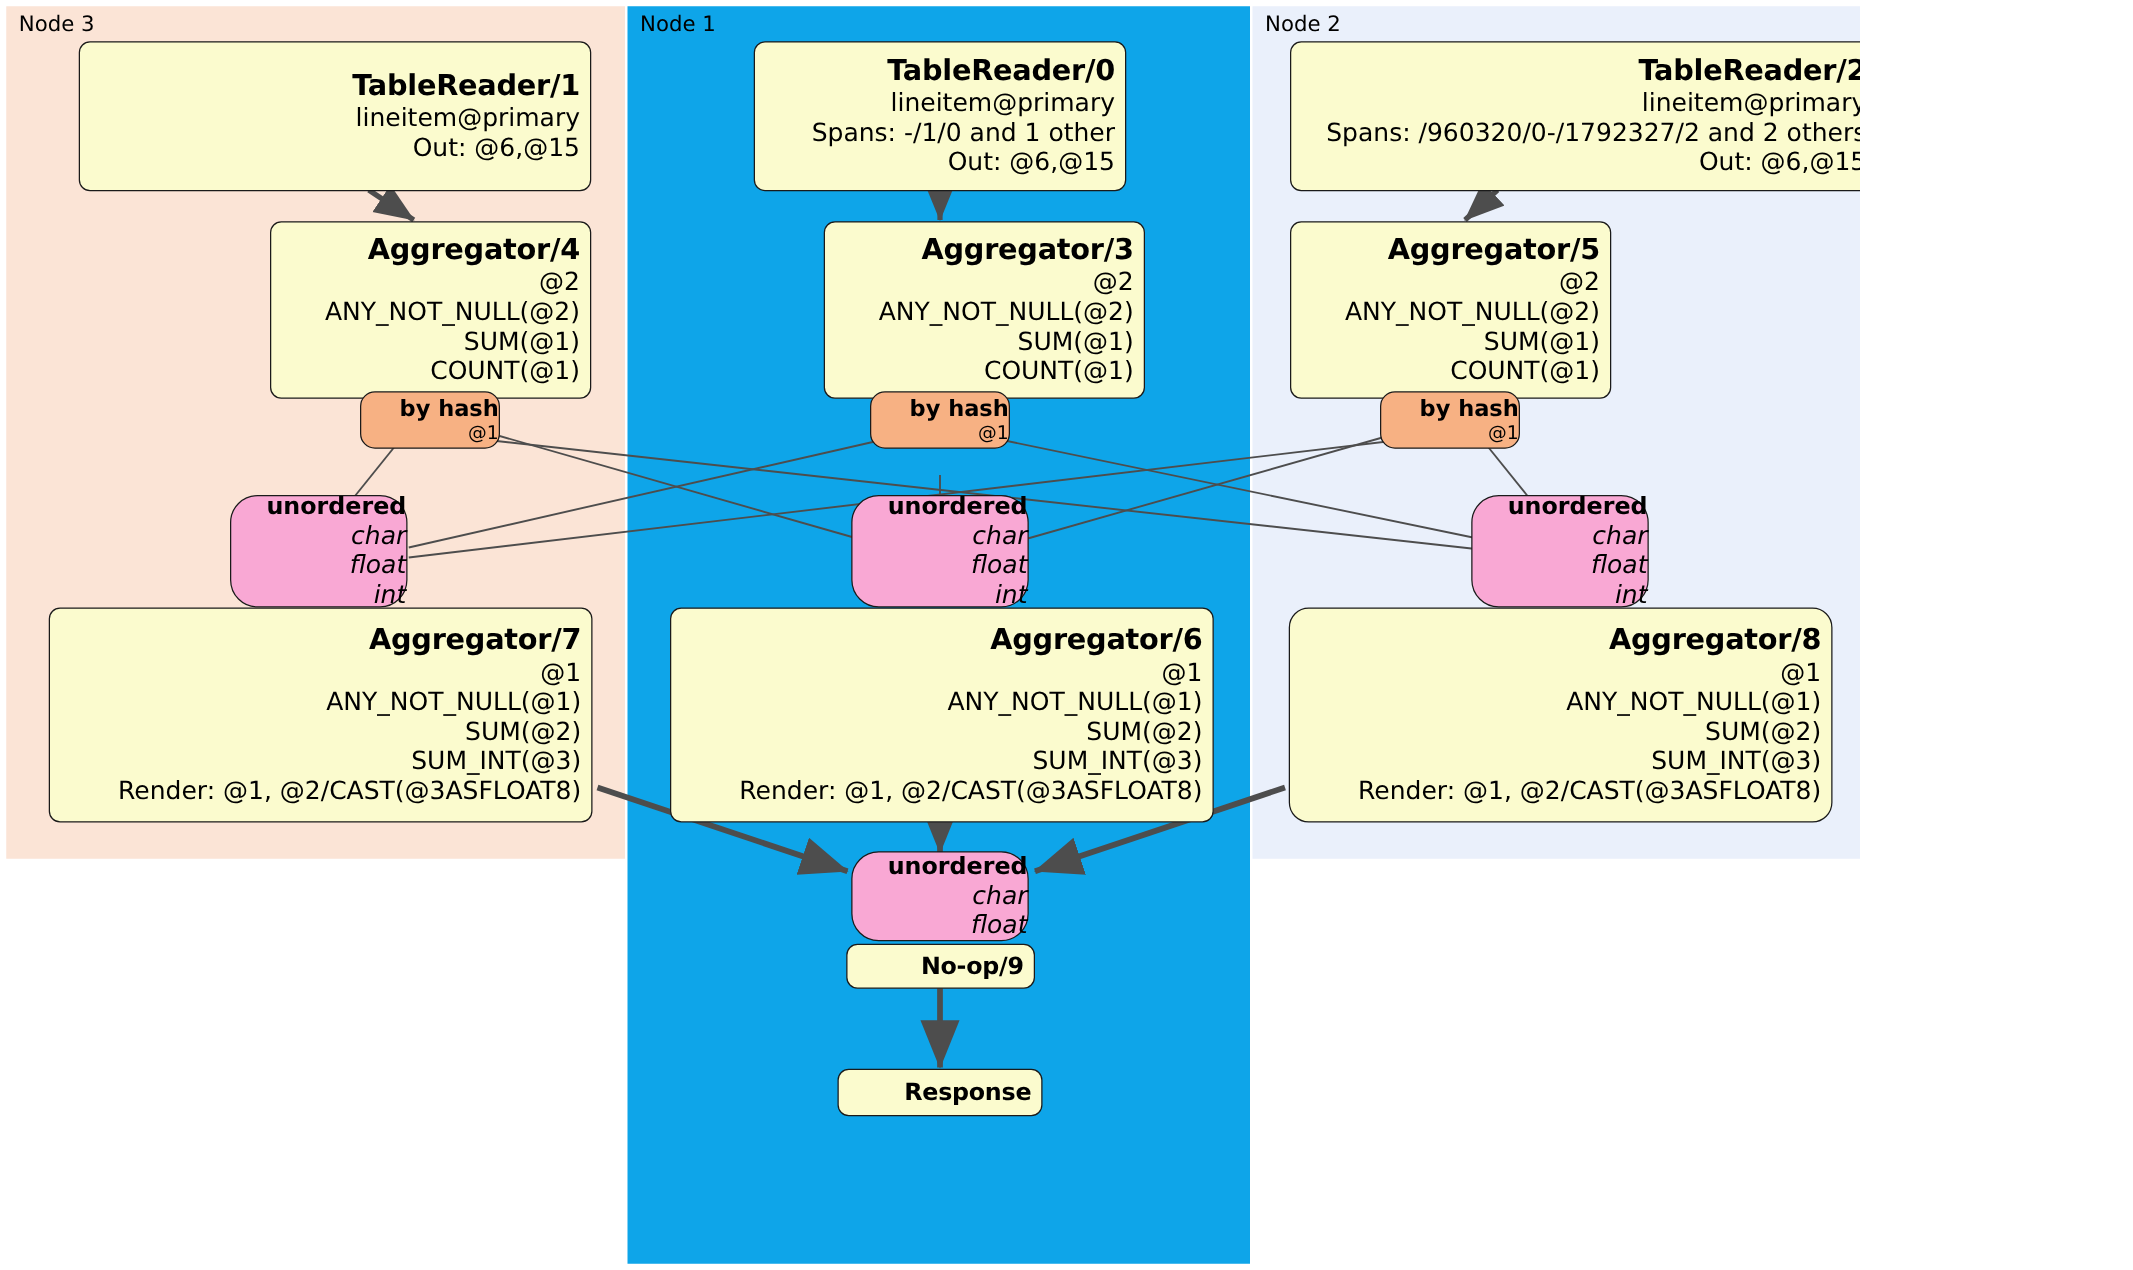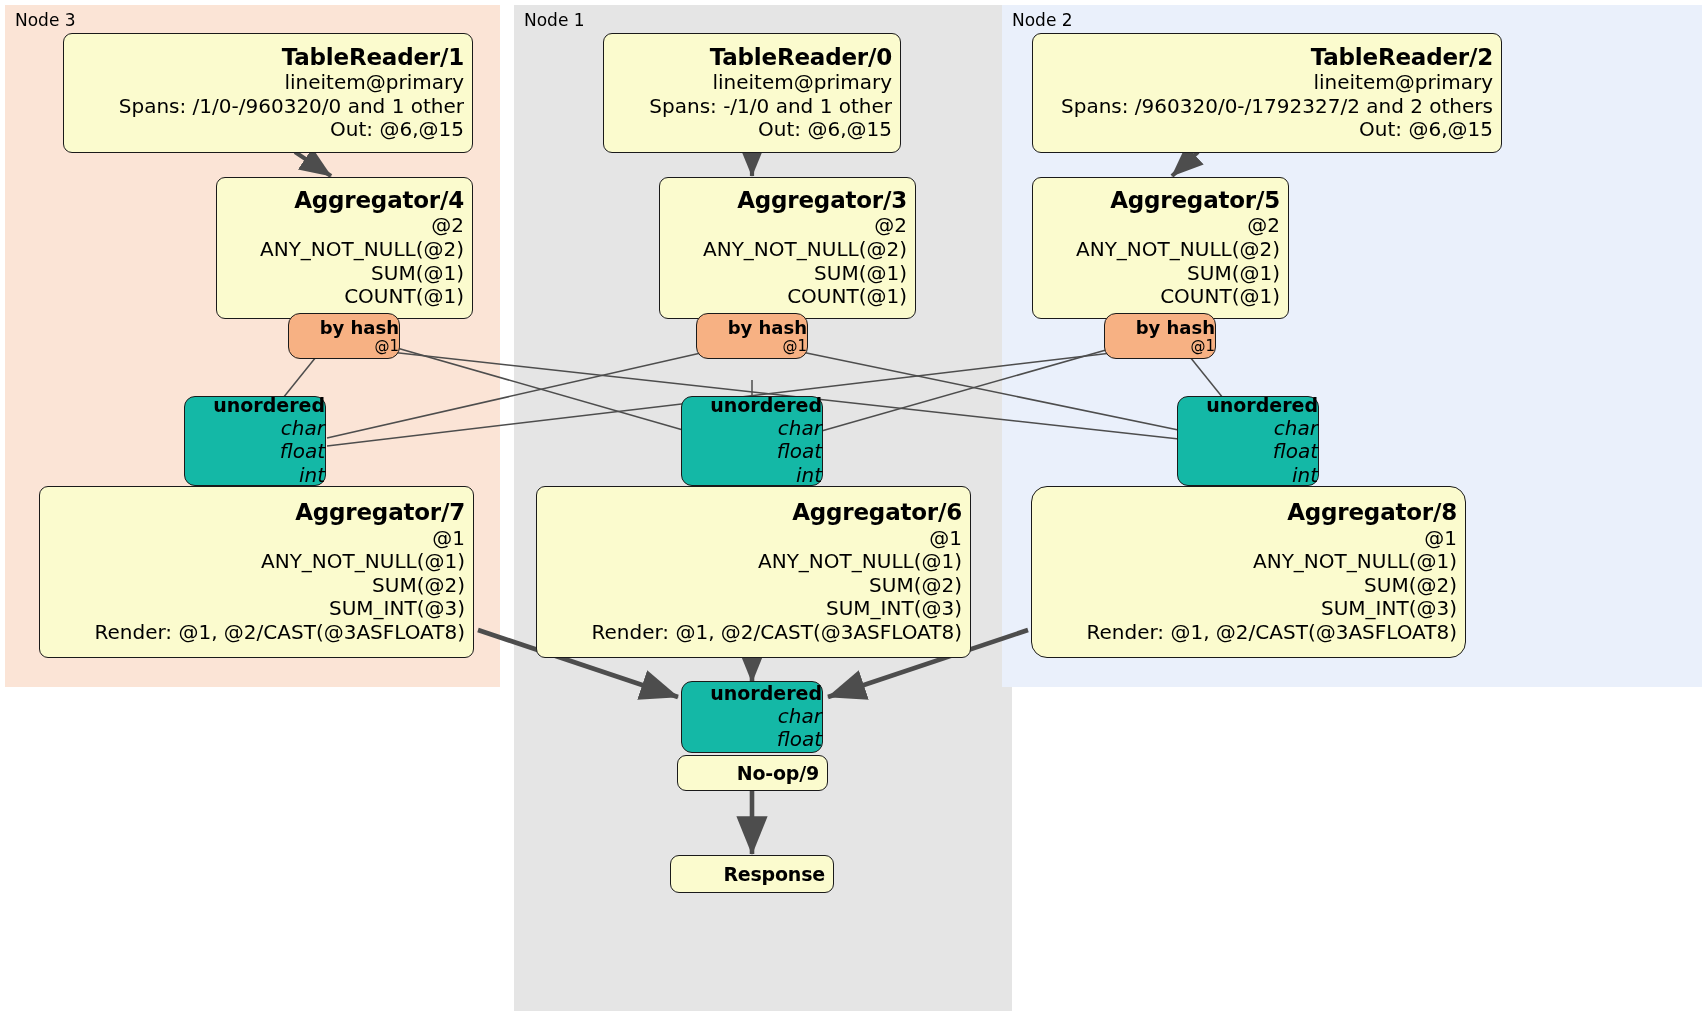--- a/index.html
+++ b/index.html
@@ -5,21 +5,21 @@
   html, body {
     margin: 0;
     padding: 0;
     background: #ffffff;
   }
   body {
     font-family: "DejaVu Sans", sans-serif;
   }
   #canvas {
     position: relative;
-    width: 1706px;
+    width: 1488px;
     height: 1016px;
     overflow: hidden;
     background: #ffffff;
   }
 
   
   .region {
     position: absolute;
     box-sizing: border-box;
   }
@@ -81,23 +81,23 @@
     font-weight: bold;
     font-size: 18px;
     color: #000;
   }
   .router .line {
     font-size: 15px;
     color: #000;
   }
 
   .sync {
-    background: #14b8a6;
+    background: #f9a8d4;
     border: 1.3px solid #1a1a1a;
-    border-radius: 11px;
+    border-radius: 22px;
     z-index: 6;
   }
   .sync .title {
     font-weight: bold;
     font-size: 19px;
     color: #000;
   }
   .sync .line {
     font-size: 20px;
     color: #000;
@@ -114,21 +114,21 @@
 </style>
 </head>
 <body>
 
 <div id="canvas">
 
   <div class="region" style="left:5px; top:5px; width:495px; height:682px; background:#fbe4d6;">
     <span class="region-label">Node 3</span>
   </div>
 
-  <div class="region" style="left:514px; top:5px; width:498px; height:1006px; background:#e5e5e5;">
+  <div class="region" style="left:502px; top:5px; width:498px; height:1006px; background:#0ea5e9;">
     <span class="region-label">Node 1</span>
   </div>
 
   <div class="region" style="left:1002px; top:5px; width:700px; height:682px; background:#eaf0fb;">
     <span class="region-label">Node 2</span>
   </div>
 
   <svg id="edges" viewBox="0 0 1706 1016">
     <defs>
       <marker id="ah" markerWidth="9" markerHeight="9" refX="7.4" refY="3.1" orient="auto" markerUnits="strokeWidth">
@@ -158,21 +158,20 @@
     <path d="M478,630 L678,697" stroke="#4d4d4d" stroke-width="4.6" fill="none" marker-end="url(#ahs)"></path>
     <path d="M752,655 L752,682" stroke="#4d4d4d" stroke-width="4.6" fill="none" marker-end="url(#ahs)"></path>
     <path d="M1028,630 L828,697" stroke="#4d4d4d" stroke-width="4.6" fill="none" marker-end="url(#ahs)"></path>
 
     <path d="M752,790 L752,854" stroke="#4d4d4d" stroke-width="4.6" fill="none" marker-end="url(#ahs)"></path>
   </svg>
 
   <div class="box proc z-top" style="left:63px; top:33px; width:410px; height:120px;">
     <div class="title">TableReader/1</div>
     <div class="line">lineitem@primary</div>
-    <div class="line">Spans: /1/0-/960320/0 and 1 other</div>
     <div class="line">Out: @6,@15</div>
   </div>
 
   <div class="box proc z-mid" style="left:216px; top:177px; width:257px; height:142px;">
     <div class="title">Aggregator/4</div>
     <div class="line">@2</div>
     <div class="line">ANY_NOT_NULL(@2)</div>
     <div class="line">SUM(@1)</div>
     <div class="line">COUNT(@1)</div>
   </div>

